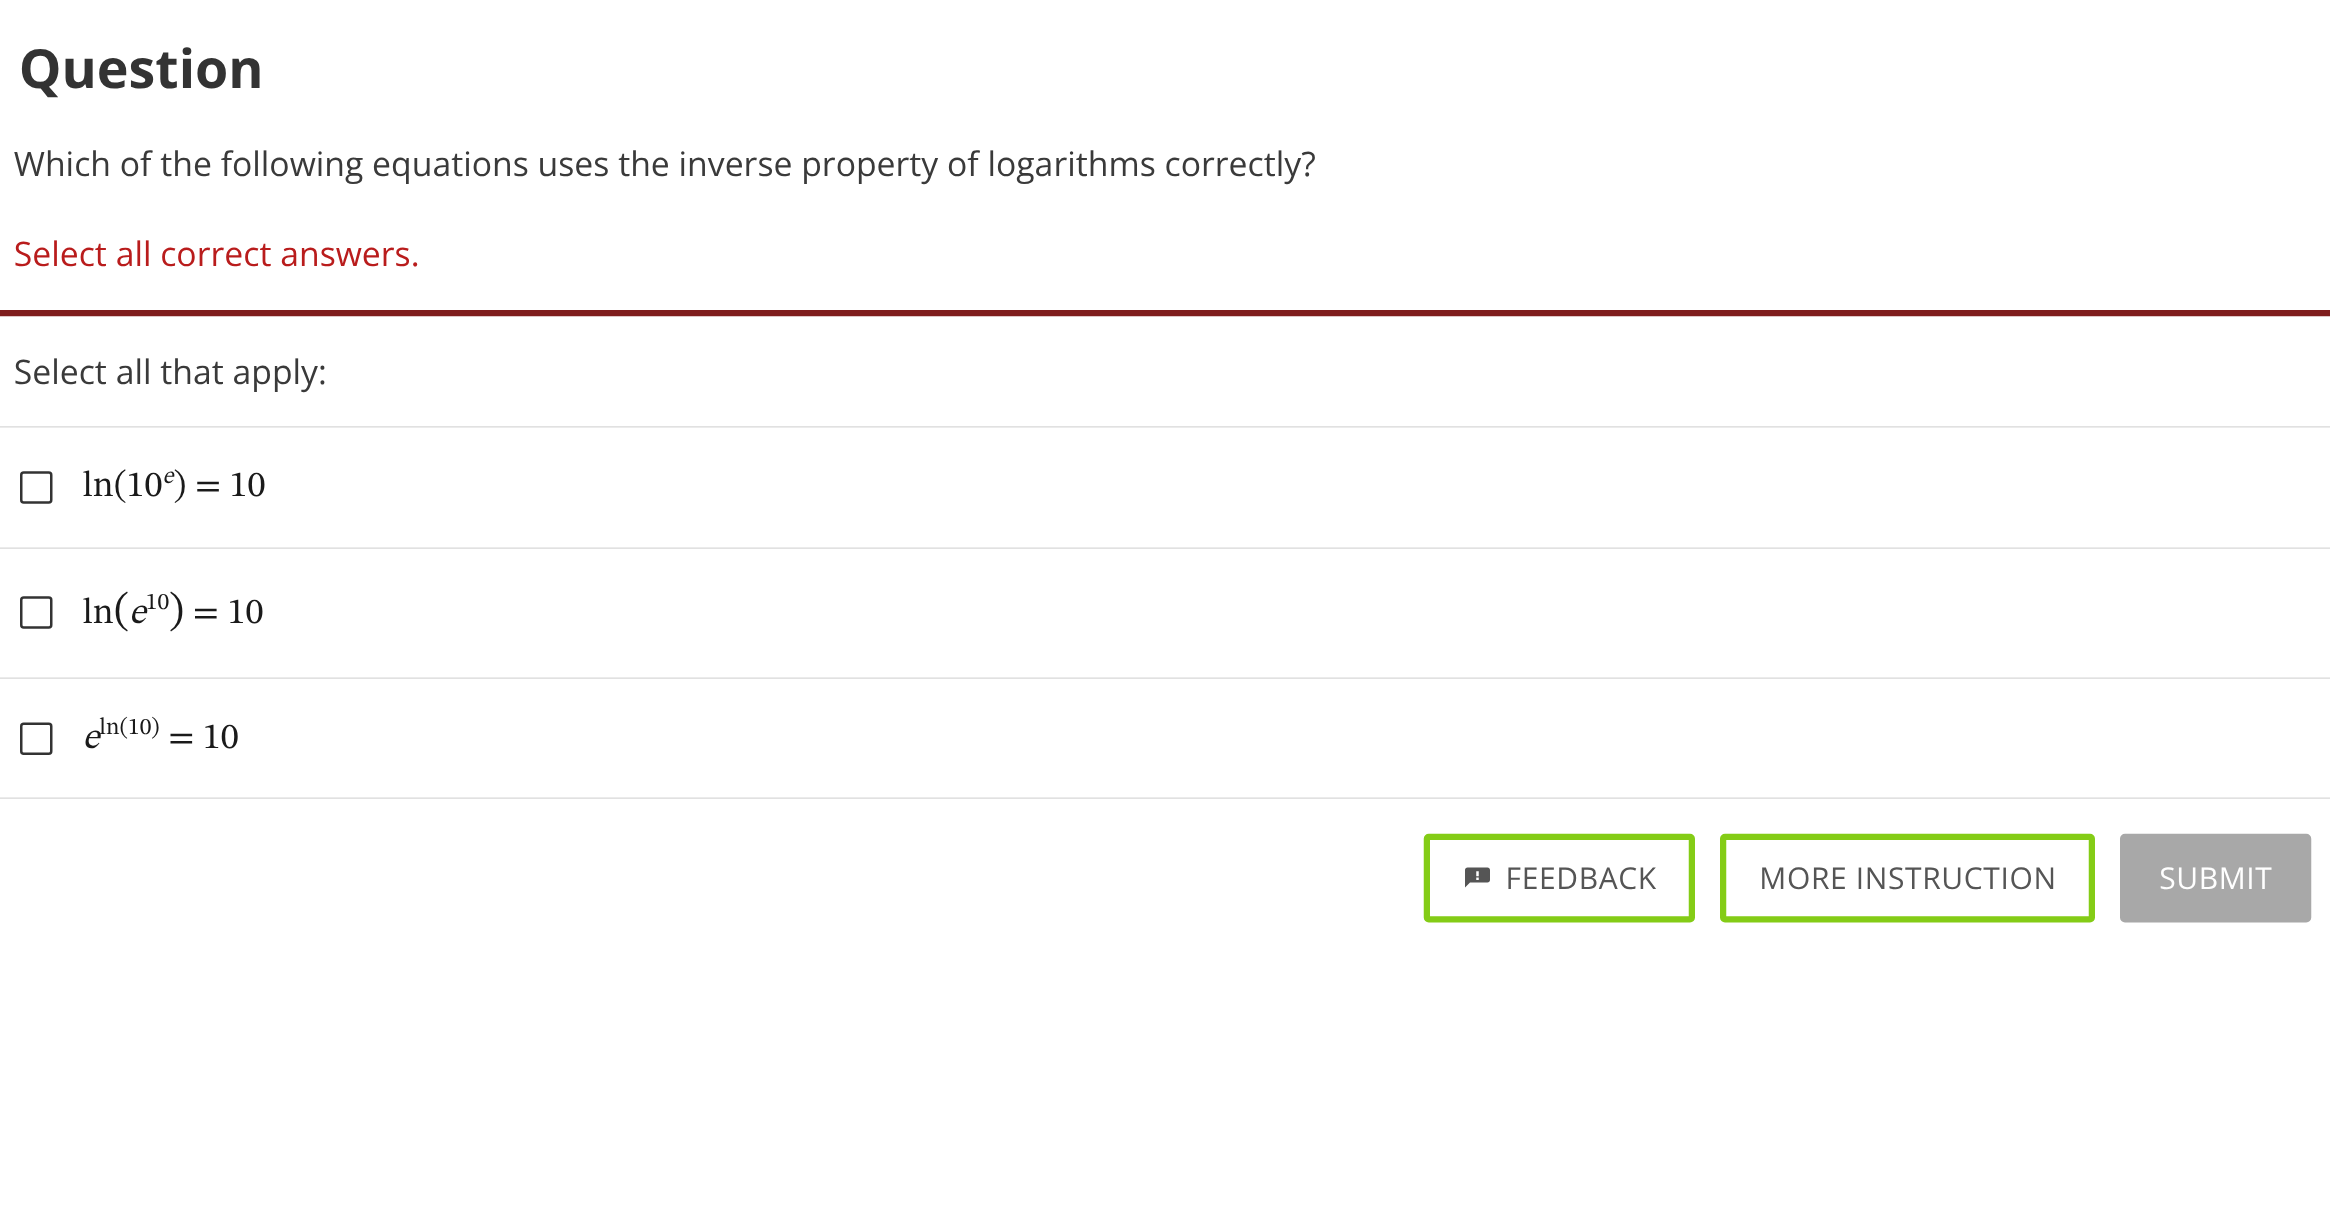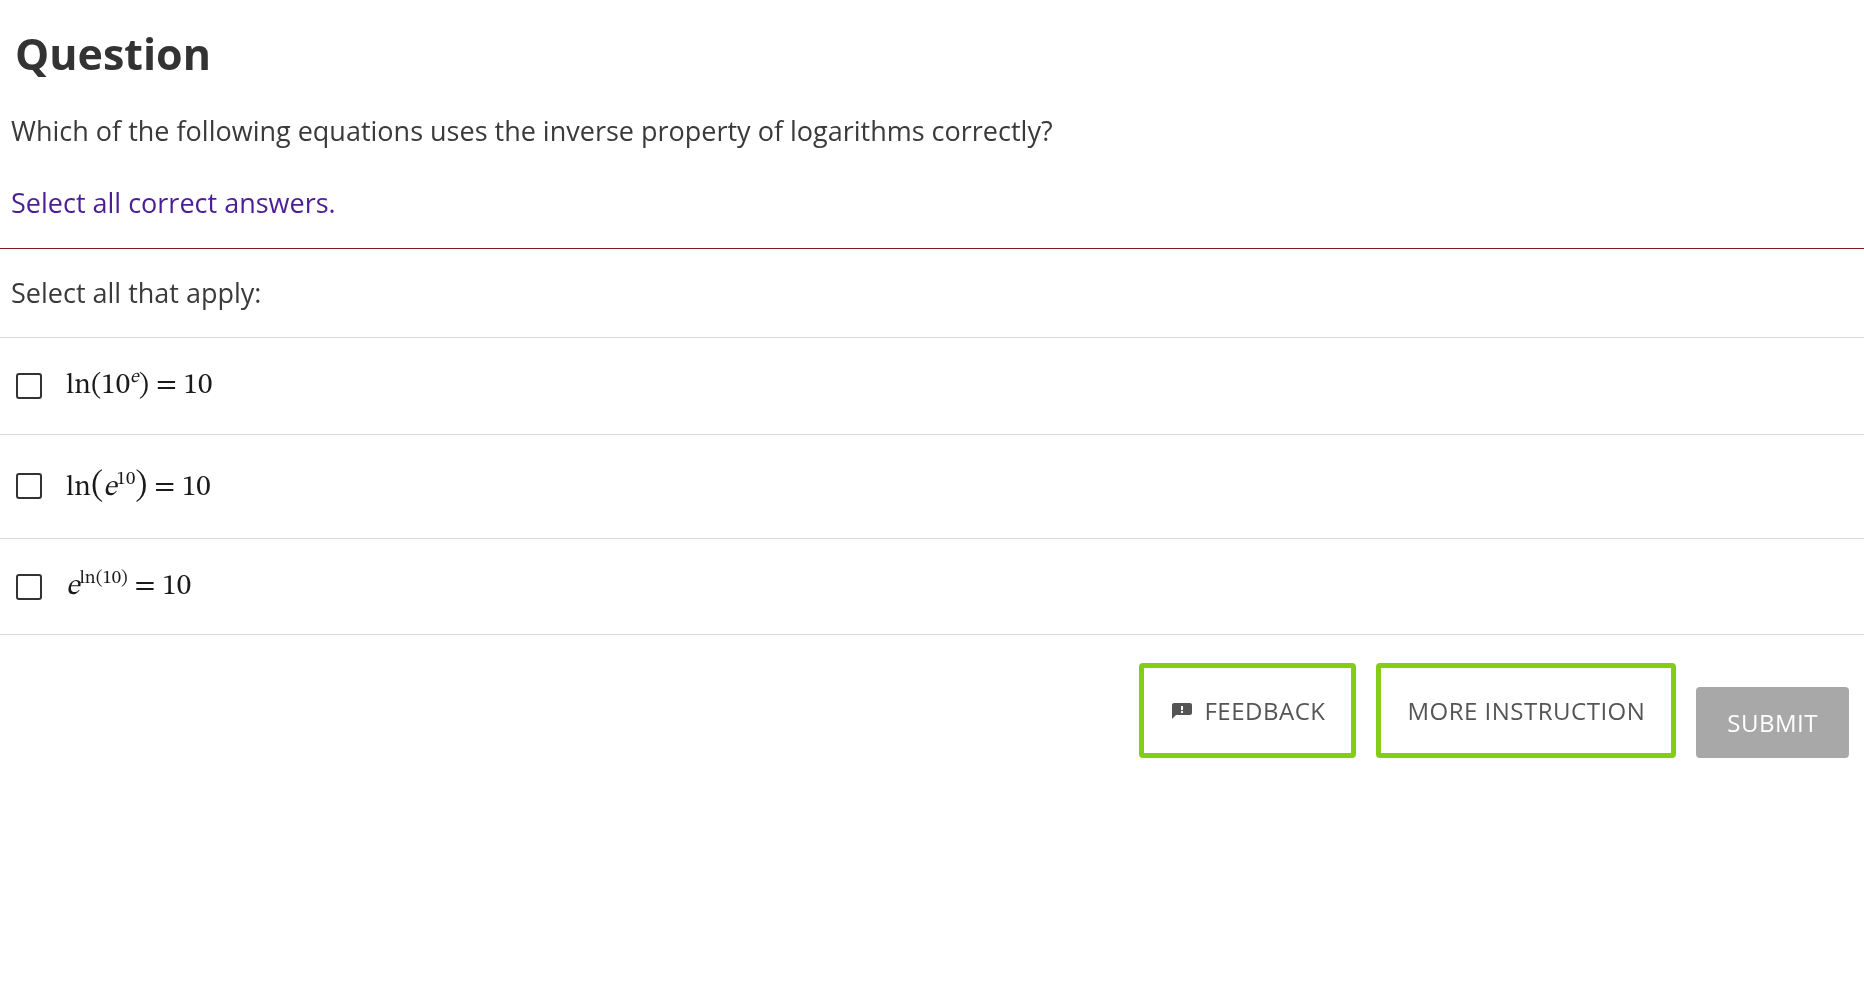--- a/index.html
+++ b/index.html
@@ -25,24 +25,24 @@
     padding: 22px 15px 10px 15px;
   }
   .prompt {
     padding: 14px 15px 2px 11px;
     font-size: 27px;
     color: #3a3a3a;
   }
   .subprompt {
     padding: 30px 15px 24px 11px;
     font-size: 27px;
-    color: #4c1d95;
+    color: #b91c1c;
   }
   .instruct-block {
-    border-top: 1px solid #7f1d1d;
+    border-top: 5px solid #7f1d1d;
     border-bottom: 1px solid #d8d8d8;
     padding: 24px 15px 24px 11px;
     font-size: 27px;
     color: #3a3a3a;
   }
   .option-row {
     border-bottom: 1px solid #d8d8d8;
     padding: 26px 24px 26px 16px;
     display: flex;
     align-items: center;
@@ -87,21 +87,20 @@
     color: #555555;
     cursor: pointer;
     font-family: inherit;
     text-transform: uppercase;
     font-weight: 400;
   }
   .btn.submit {
     background: #a8a8a8;
     border-color: #a8a8a8;
     color: #ffffff;
-    margin-top: 24px;
   }
   .feedback-icon {
     width: 24px;
     height: 24px;
     display: inline-block;
   }
 </style>
 </head>
 <body>
 

